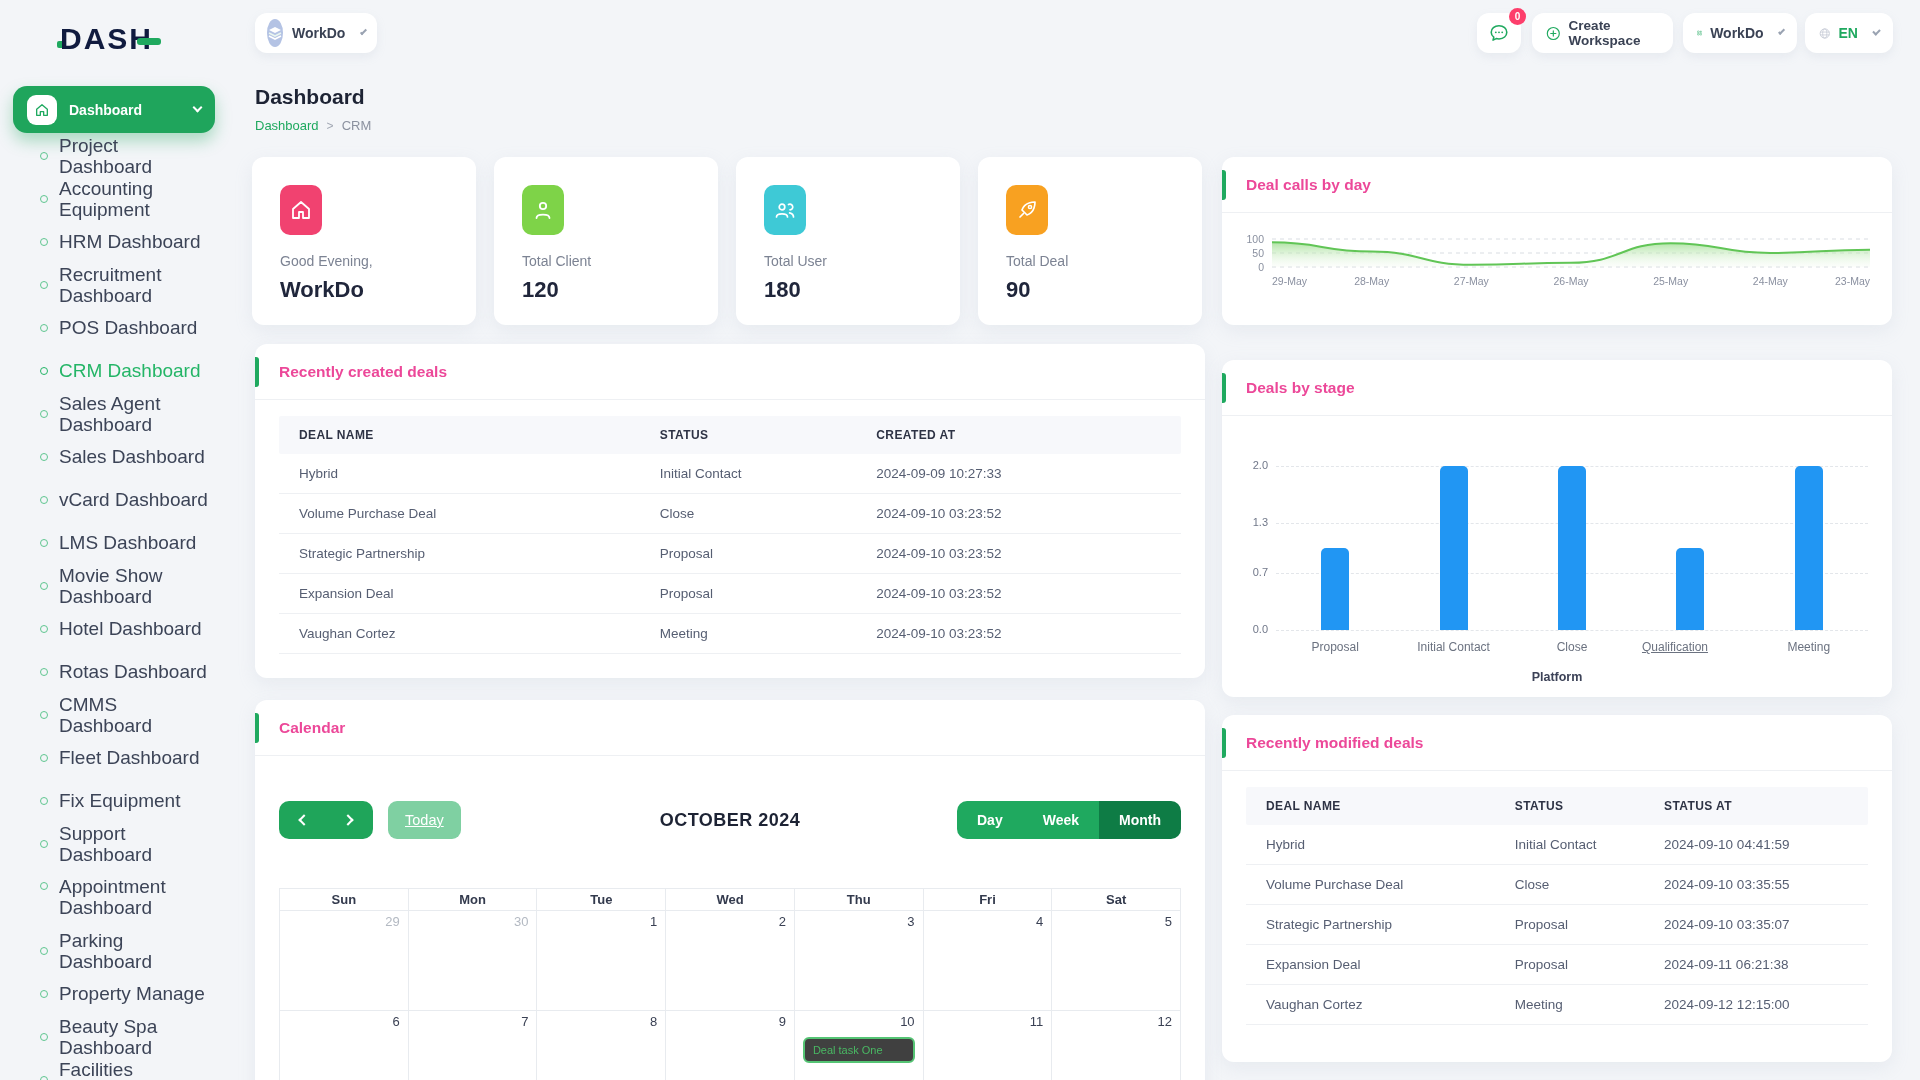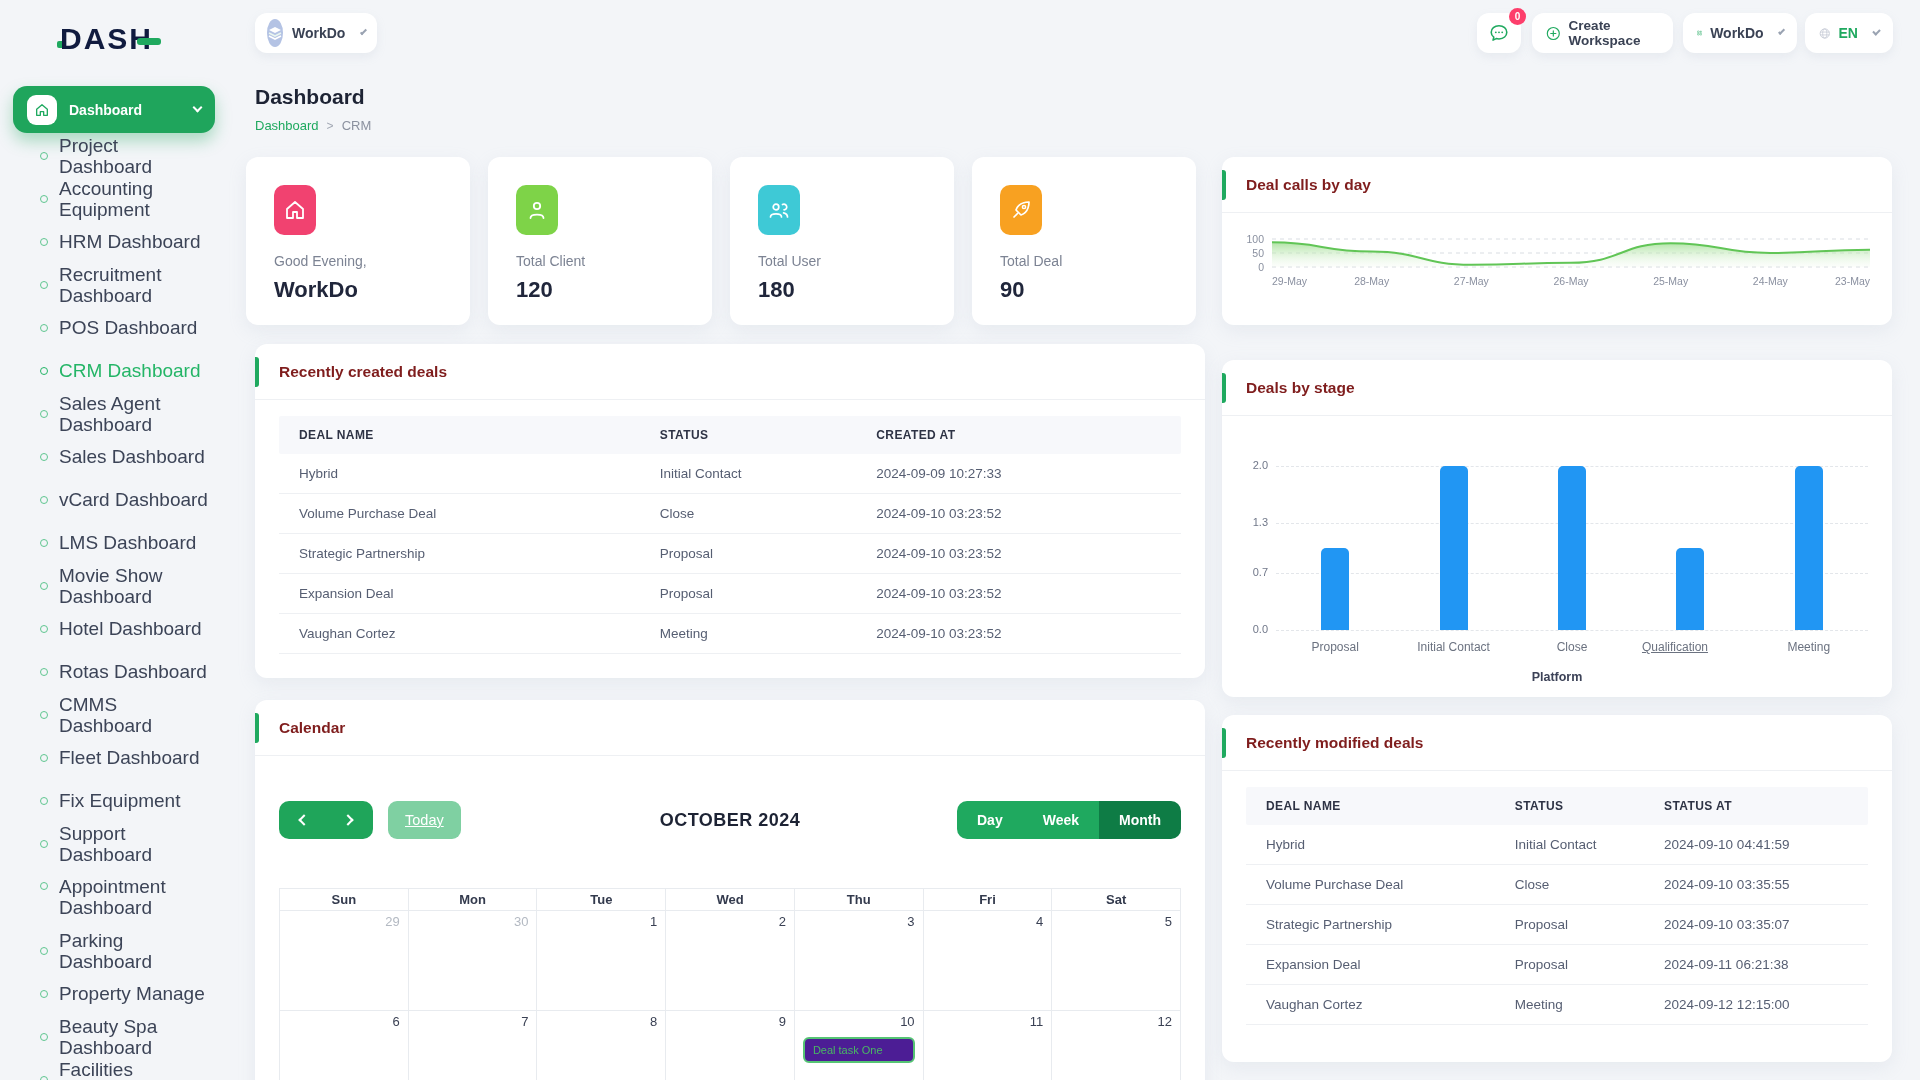--- a/index.html
+++ b/index.html
@@ -47,31 +47,31 @@
   
   .page-title { position:absolute; left:255px; top:85px; font-size:21px; font-weight:700; color:#1d2334; }
   .breadcrumb { position:absolute; left:255px; top:118px; font-size:13px; display:flex; gap:8px; align-items:center; }
   .bc-link { color:#1fa95f; cursor:pointer; }
   .bc-sep { color:#a2a8b4; font-size:12px; }
   .bc-current { color:#8b919f; }
 
   .card { background:#fff; border-radius:12px; box-shadow:0 6px 18px rgba(168,182,200,.16); }
 
   
-  .stats-row { position:absolute; left:246px; top:157px; width:950px; height:168px; display:flex; gap:18px; }
+  .stats-row { position:absolute; left:252px; top:157px; width:950px; height:168px; display:flex; gap:18px; }
   .stat-card { width:224px; height:168px; position:relative; padding:28px; }
   .stat-icon { width:42px; height:50px; border-radius:10px; display:flex; align-items:center; justify-content:center; }
   .stat-icon svg { width:24px; height:24px; }
   .stat-label { margin-top:18px; font-size:14px; color:#7c8393; }
   .stat-value { margin-top:8px; font-size:22px; font-weight:700; color:#20263b; }
 
   
   .card-title-row { position:relative; height:56px; display:flex; align-items:center; padding-left:24px; border-bottom:1px solid #eef0f3; }
   .accent { position:absolute; left:0; top:13px; width:4px; height:30px; background:#1fa95f; border-radius:0 3px 3px 0; }
-  .card-title { font-size:15.5px; font-weight:700; color:#7f1d1d; }
+  .card-title { font-size:15.5px; font-weight:700; color:#ec4899; }
 
   
   .rc-card { position:absolute; left:255px; top:344px; width:950px; height:334px; }
   .rm-card { position:absolute; left:1222px; top:715px; width:670px; height:347px; }
   .tbl { padding:16px 24px 0 24px; }
   .t-head { display:flex; background:#f7f8fb; height:38px; align-items:center; border-radius:2px; }
   .t-th { font-size:12px; font-weight:700; color:#2e3345; letter-spacing:.4px; padding-left:20px; }
   .t-row { display:flex; height:40px; align-items:center; border-bottom:1px solid #eef0f3; }
   .t-td { font-size:13.5px; color:#565e72; padding-left:20px; white-space:nowrap; overflow:hidden; }
   .c0 { width:40%; } .c1 { width:24%; } .c2 { width:36%; }
@@ -91,21 +91,21 @@
   .view-btn.active { background:#0e7c45; }
   .cal-table { position:absolute; left:24px; top:188px; width:902px; border:1px solid #e8ebef; }
   .cal-dh-row { display:flex; border-bottom:1px solid #e8ebef; }
   .cal-dh { flex:1; text-align:center; font-size:13px; font-weight:700; color:#333a4d; padding:3px 0; border-right:1px solid #e8ebef; }
   .cal-dh:last-child { border-right:none; }
   .cal-week { display:flex; height:100px; border-bottom:1px solid #e8ebef; }
   .cal-cell { flex:1; border-right:1px solid #e8ebef; padding:3px 8px; cursor:pointer; }
   .cal-cell:last-child { border-right:none; }
   .cal-date { text-align:right; font-size:13px; color:#3a4154; }
   .cal-date.muted { color:#b3b9c2; }
-  .cal-event { margin-top:8px; background:#4c1d95; border:2px solid #55c474; border-radius:6px; color:#49b863; font-size:11px; padding:5px 8px; cursor:pointer; }
+  .cal-event { margin-top:8px; background:#404040; border:2px solid #55c474; border-radius:6px; color:#49b863; font-size:11px; padding:5px 8px; cursor:pointer; }
 
   
   .dc-card { position:absolute; left:1222px; top:157px; width:670px; height:168px; }
   .dc-chart { position:absolute; left:0; top:68px; width:670px; height:96px; }
   .dc-chart text { font-size:10.5px; fill:#8a90a0; }
 
   
   .ds-card { position:absolute; left:1222px; top:360px; width:670px; height:337px; }
   .bars-box { position:absolute; left:0; top:86px; width:670px; height:245px; }
   .gridline { position:absolute; left:54px; width:592px; border-top:1px dashed #e3e6ea; }

